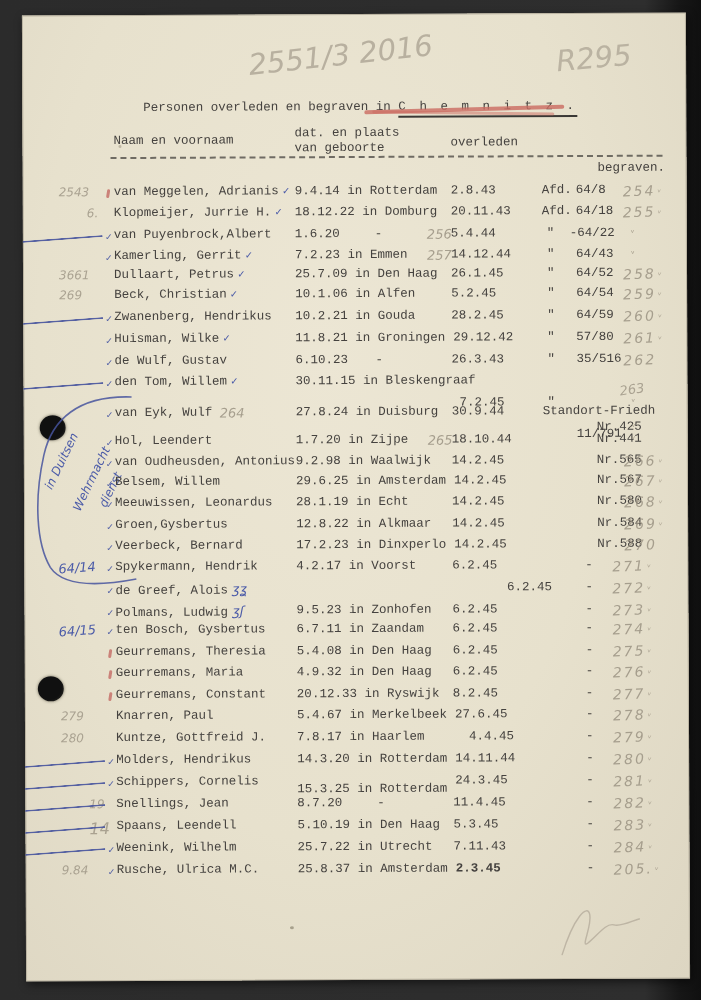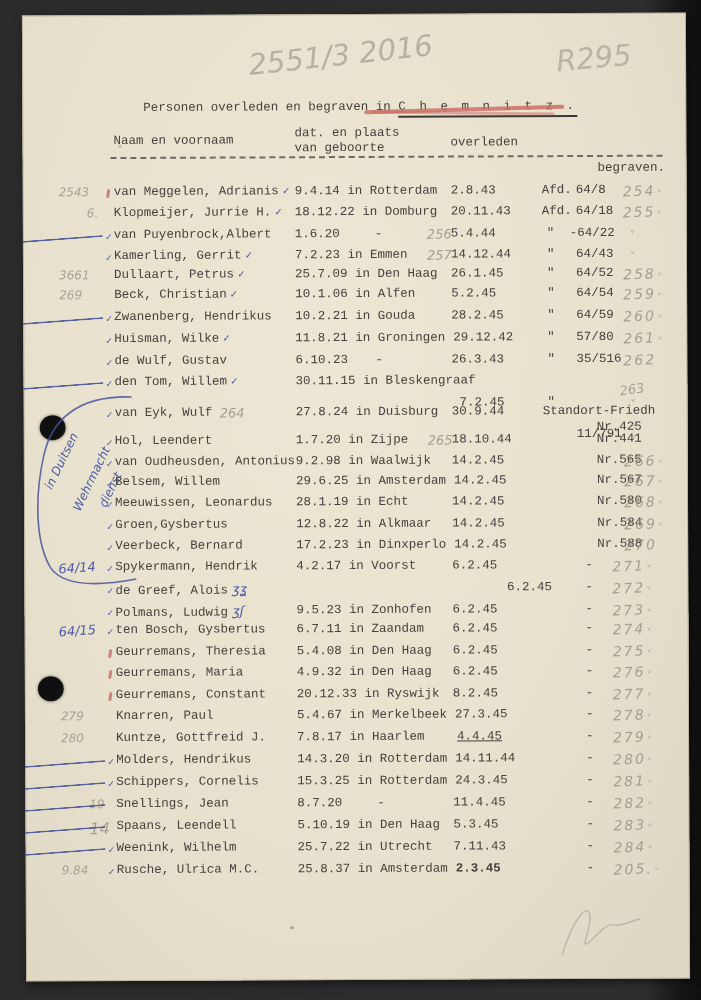--- a/index.html
+++ b/index.html
@@ -284,46 +284,46 @@
         <span class="cell" style="left: 91px; position: absolute;">Geurremans, Constant</span>
         <span class="cell" style="left: 272px; position: absolute;">20.12.33 in Ryswijk</span>
         <span class="cell" style="left: 428px; position: absolute;">8.2.45</span>
         <span class="cell" style="left: 561px; position: absolute;">-</span>
         <span class="hand" style="left: 588px; position: absolute; font-size: 14px; letter-spacing: 2px; opacity: 0.85; transform: rotate(-2deg);">277<span class="check-pencil">ᵛ</span></span>
       </div>
       <div class="line" style="top: 694px;">
         <span class="hand" style="left: 36px; position: absolute; font-size: 12px; opacity: 0.8;">279</span>
         <span class="cell" style="left: 91px; position: absolute;">Knarren, Paul</span>
         <span class="cell" style="left: 272px; position: absolute;">5.4.67 in Merkelbeek</span>
-        <span class="cell" style="left: 430px; position: absolute;">27.3.45</span>
+        <span class="cell" style="left: 430px; position: absolute;">27.6.45</span>
         <span class="cell" style="left: 561px; position: absolute;">-</span>
         <span class="hand" style="left: 588px; position: absolute; font-size: 14px; letter-spacing: 2px; opacity: 0.85; transform: rotate(-2deg);">278<span class="check-pencil">ᵛ</span></span>
       </div>
       <div class="line" style="top: 716px;">
         <span class="hand" style="left: 36px; position: absolute; font-size: 12px; opacity: 0.8;">280</span>
         <span class="cell" style="left: 91px; position: absolute;">Kuntze, Gottfreid J.</span>
         <span class="cell" style="left: 272px; position: absolute;">7.8.17 in Haarlem</span>
-        <span class="cell" style="left: 432px; position: absolute; text-decoration: underline;">4.4.45</span>
+        <span class="cell" style="left: 444px; position: absolute;">4.4.45</span>
         <span class="cell" style="left: 561px; position: absolute;">-</span>
         <span class="hand" style="left: 588px; position: absolute; font-size: 14px; letter-spacing: 2px; opacity: 0.85; transform: rotate(-2deg);">279<span class="check-pencil">ᵛ</span></span>
       </div>
       <div class="line" style="top: 738px;">
         <div class="bluedash" style="left: -8px; top: 10px; width: 88px; transform: rotate(-4deg); position: absolute;"></div>
         <span class="tickb" style="left: 82px; position: absolute; top: 4px;">✓</span>
         <span class="cell" style="left: 91px; position: absolute;">Molders, Hendrikus</span>
         <span class="cell" style="left: 272px; position: absolute;">14.3.20 in Rotterdam</span>
         <span class="cell" style="left: 430px; position: absolute;">14.11.44</span>
         <span class="cell" style="left: 561px; position: absolute;">-</span>
         <span class="hand" style="left: 588px; position: absolute; font-size: 14px; letter-spacing: 2px; opacity: 0.85; transform: rotate(-2deg);">280<span class="check-pencil">ᵛ</span></span>
       </div>
       <div class="line" style="top: 760px;">
         <div class="bluedash" style="left: -8px; top: 10px; width: 88px; transform: rotate(-4deg); position: absolute;"></div>
         <span class="tickb" style="left: 82px; position: absolute; top: 4px;">✓</span>
         <span class="cell" style="left: 91px; position: absolute;">Schippers, Cornelis</span>
-        <span class="cell" style="left: 272px; position: absolute;">15.3.25 in Rotterdam</span>
+        <span class="cell" style="left: 272px; position: absolute; margin-top: 8px;">15.3.25 in Rotterdam</span>
         <span class="cell" style="left: 430px; position: absolute;">24.3.45</span>
         <span class="cell" style="left: 561px; position: absolute;">-</span>
         <span class="hand" style="left: 588px; position: absolute; font-size: 14px; letter-spacing: 2px; opacity: 0.85; transform: rotate(-2deg);">281<span class="check-pencil">ᵛ</span></span>
       </div>
       <div class="line" style="top: 782px;">
         <span class="hand" style="left: 64px; position: absolute; font-size: 12px; opacity: 0.8;">19</span>
         <div class="bluedash" style="left: -8px; top: 10px; width: 88px; transform: rotate(-4deg); position: absolute;"></div>
         <span class="cell" style="left: 91px; position: absolute;">Snellings, Jean</span>
         <span class="cell" style="left: 272px; position: absolute;">8.7.20</span>
         <span class="cell" style="left: 352px; position: absolute;">-</span>

